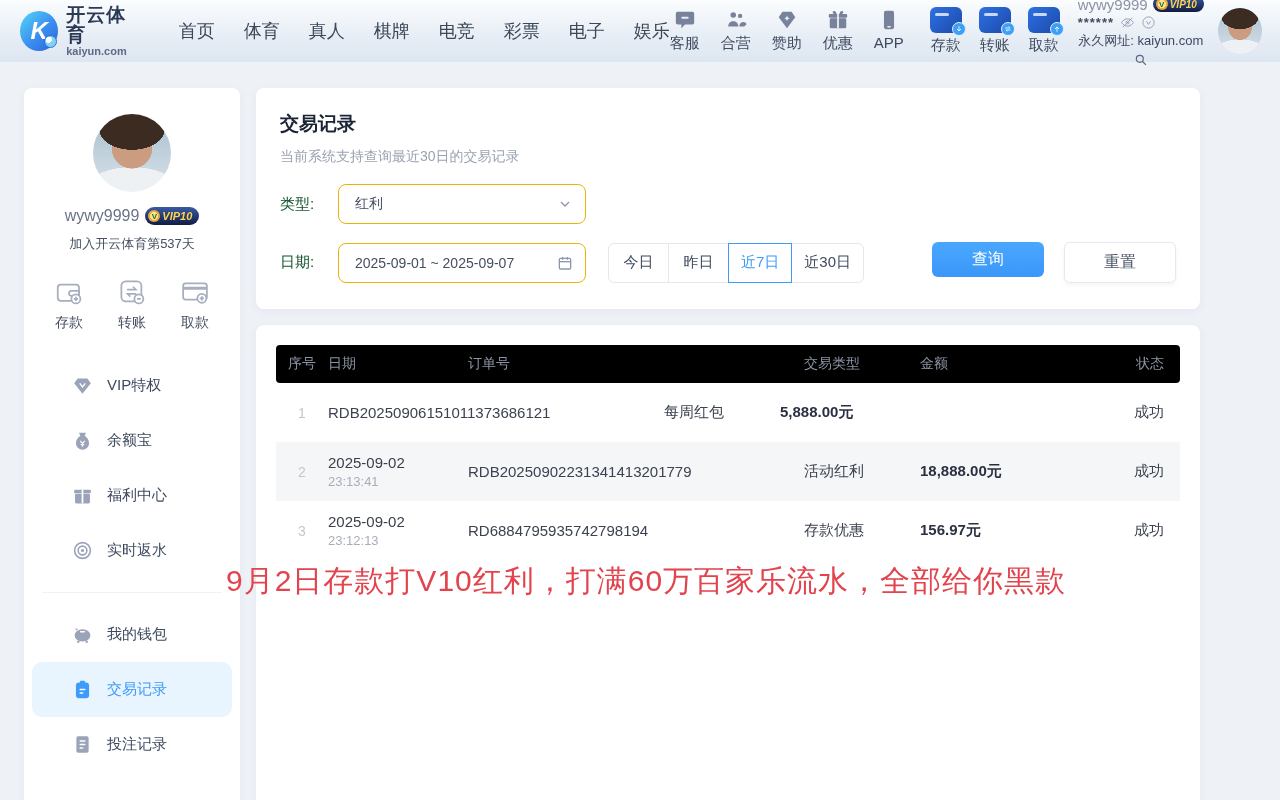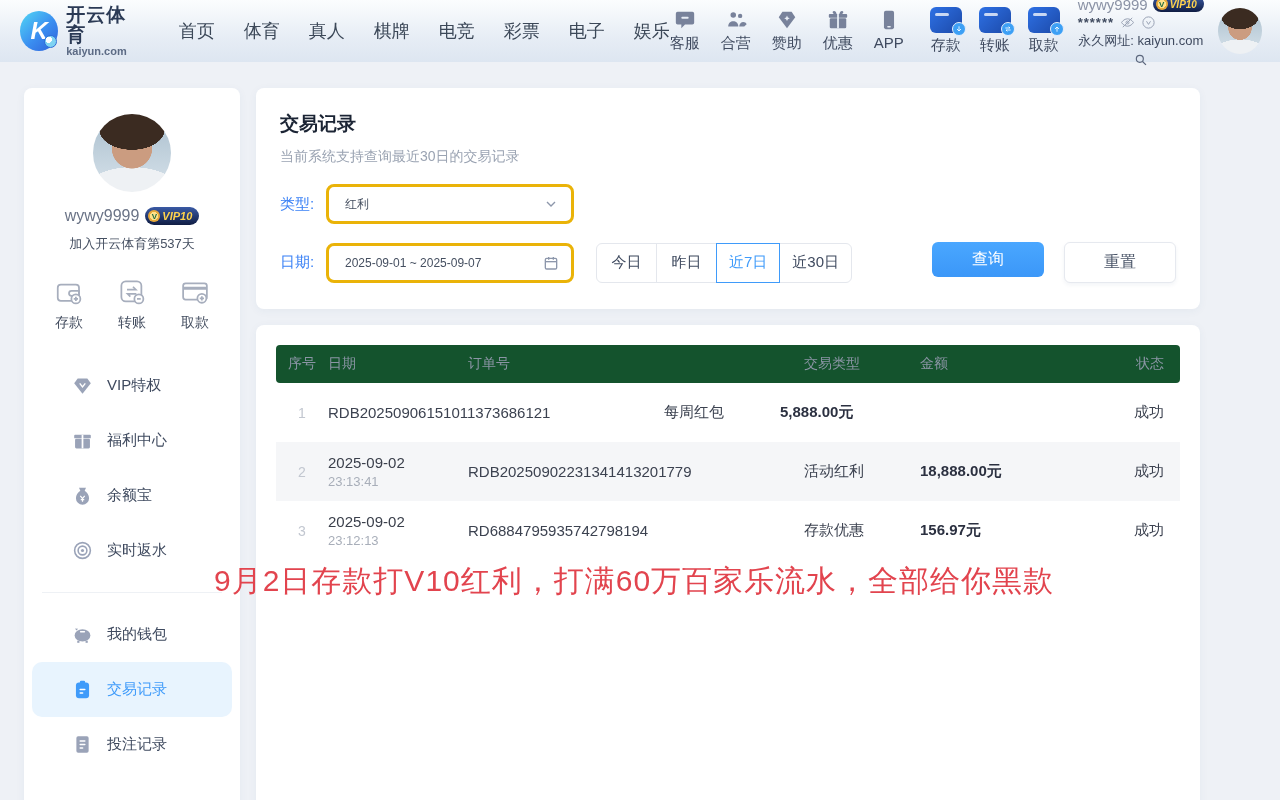--- a/index.html
+++ b/index.html
@@ -65,52 +65,52 @@
   .menu-item.active svg { fill:#3f9bfa; }
   .menu-divider { height:1px; background:#eef1f5; margin:14px 18px; }
 
   
   .main-col { flex:1; display:flex; flex-direction:column; gap:16px; }
   .card { background:#fff; border-radius:8px; box-shadow:0 2px 10px rgba(40,70,120,.05); }
   .filter-card { padding:23px 24px 26px; }
   .page-title { font-size:19px; font-weight:bold; color:#1b2434; }
   .page-subtitle { font-size:14px; color:#9aa3b2; margin-top:11px; }
   .filter-row { display:flex; align-items:center; margin-top:18px; }
-  .filter-label { font-size:15px; color:#3b82f6; width:46px; }
-  .select-box, .date-box { width:248px; height:40px; border:3px solid #eab308; border-radius:8px; display:flex; align-items:center; padding:0 12px 0 16px; font-size:12px; color:#454f60; cursor:pointer; background:#fff; }
+  .filter-label { font-size:15px; color:#14532d; width:46px; }
+  .select-box, .date-box { width:248px; height:40px; border:1px solid #eab308; border-radius:8px; display:flex; align-items:center; padding:0 12px 0 16px; font-size:14px; color:#454f60; cursor:pointer; background:#fff;margin-left:12px; }
   .select-box { justify-content:space-between; }
   .select-box svg, .date-box svg { width:16px; height:16px; stroke:#8d97ab; fill:none; stroke-width:2; }
   .date-box { justify-content:space-between; }
   .seg-group { display:flex; margin-left:22px; }
   .seg-btn { min-width:61px; height:40px; background:#fff; border:1px solid #e4e7ed; margin-left:-1px; display:flex; align-items:center; justify-content:center; font-size:15px; color:#3f4a5f; cursor:pointer; padding:0 12px; }
   .seg-btn:first-child { border-radius:6px 0 0 6px; margin-left:0; }
   .seg-btn:last-child { border-radius:0 6px 6px 0; }
   .seg-btn.active { border:1px solid #3f9bfa; color:#3f9bfa; z-index:2; }
   .btns-right { margin-left:auto; display:flex; gap:20px; }
   .btn-primary { width:112px; height:35px; border:none; border-radius:6px; background:linear-gradient(180deg,#4aa7ff,#3b97f8); color:#fff; font-size:16px; cursor:pointer; font-family:inherit; }
   .btn-plain { width:112px; height:41px; border:1px solid #e6e9ef; border-radius:6px; background:#fff; color:#4a5568; font-size:16px; cursor:pointer; box-shadow:0 2px 4px rgba(40,70,120,.06); font-family:inherit; }
 
   
   .table-card { padding:20px 20px 30px; flex:1; min-height:492px; }
   .t-row { display:flex; align-items:center; }
-  .t-head { background:#14532d; height:38px; border-radius:4px; font-size:14px; color:#8b95a5; }
+  .t-head { background:#000000; height:38px; border-radius:4px; font-size:14px; color:#8b95a5; }
   .t-body-row { height:59px; font-size:15px; color:#3c4250; }
   .t-body-row.zebra { background:#f5f6f8; }
   .c1 { width:52px; text-align:center; }
   .c2 { width:140px; }
   .c3 { width:336px; }
   .c4 { width:116px; }
   .c5 { width:170px; }
   .c6 { flex:1; text-align:right; padding-right:16px; }
   .idx { color:#c2c7d0; font-size:14px; }
   .dt-date { font-weight:500; color:#3a3f4b; }
   .dt-time { color:#a8aeb9; font-size:13px; margin-top:3px; }
   .amount { font-weight:bold; color:#2b3040; }
 
-  .annotation { position:absolute; left:214px; top:561px; font-size:30px; color:#e2444e; font-weight:500; white-space:nowrap; letter-spacing:1px; z-index:10; }
+  .annotation { position:absolute; left:226px; top:561px; font-size:30px; color:#e2444e; font-weight:500; white-space:nowrap; letter-spacing:1px; z-index:10; }
 </style>
 </head>
 <body>
 
 <div class="header">
   <div class="logo">
     <div class="logo-badge">
         <span>K</span>
       <div class="logo-ball"></div>
     </div>
@@ -289,32 +289,32 @@
     <div class="menu">
       <div class="menu-item">
         <svg viewBox="0 0 24 24">
             <path d="M12 21.5L2.5 9.5 6.5 4h11l4 5.5z"></path>
             <path d="M8.8 9.5l3.2 4 3.2-4" fill="none" stroke="#fff" stroke-width="1.6"></path>
           </svg>
         <span>VIP特权</span>
       </div>
       <div class="menu-item">
         <svg viewBox="0 0 24 24">
+            <path d="M9.5 6.5C6.5 8.5 4.5 11.5 4.5 15a7.5 7.5 0 0 0 15 0c0-3.5-2-6.5-5-8.5L16 3H8z"></path>
+            <path d="M9.5 12.5l2.5 3 2.5-3M12 15.5v3.5M10 16.8h4" fill="none" stroke="#fff" stroke-width="1.4"></path>
+          </svg>
+        <span>余额宝</span>
+      </div>
+      <div class="menu-item">
+        <svg viewBox="0 0 24 24">
             <rect x="3.5" y="10" width="17" height="11" rx="1.5"></rect>
             <rect x="2.5" y="5.5" width="19" height="4" rx="1"></rect>
             <rect x="11" y="5.5" width="2" height="15.5" fill="#fff"></rect>
           </svg>
         <span>福利中心</span>
-      </div>
-      <div class="menu-item">
-        <svg viewBox="0 0 24 24">
-            <path d="M9.5 6.5C6.5 8.5 4.5 11.5 4.5 15a7.5 7.5 0 0 0 15 0c0-3.5-2-6.5-5-8.5L16 3H8z"></path>
-            <path d="M9.5 12.5l2.5 3 2.5-3M12 15.5v3.5M10 16.8h4" fill="none" stroke="#fff" stroke-width="1.4"></path>
-          </svg>
-        <span>余额宝</span>
       </div>
       <div class="menu-item">
         <svg viewBox="0 0 24 24">
             <circle cx="12" cy="12" r="9" fill="none" stroke="#9aa3b8" stroke-width="1.8"></circle>
             <circle cx="12" cy="12" r="5" fill="none" stroke="#9aa3b8" stroke-width="1.8"></circle>
             <circle cx="12" cy="12" r="1.8"></circle>
           </svg>
         <span>实时返水</span>
       </div>
 

